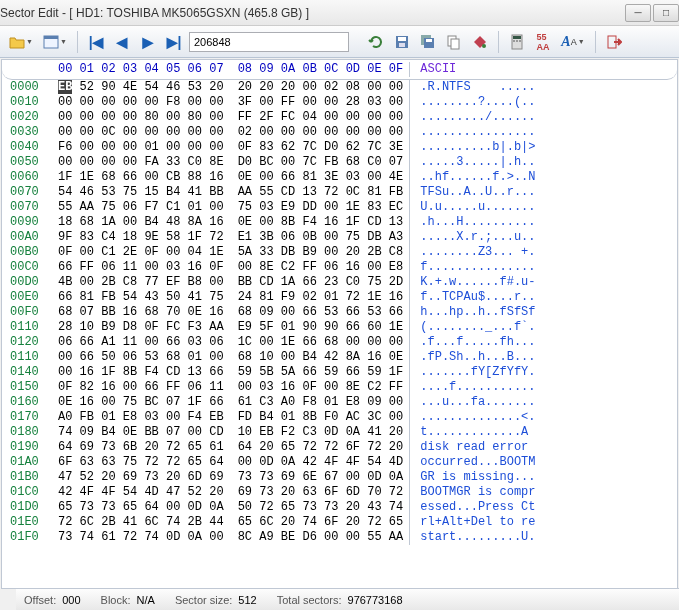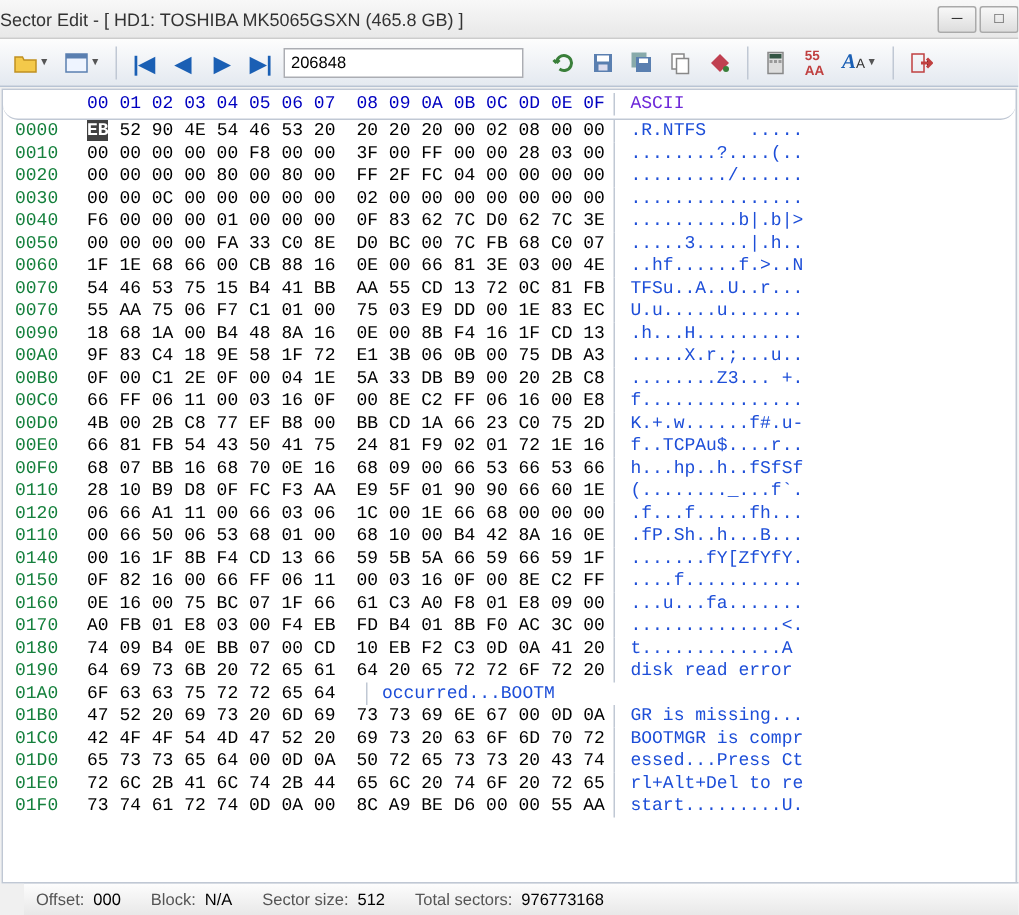--- a/index.html
+++ b/index.html
@@ -158,21 +158,21 @@
       <div class="hexrow"><span class="offcol">00F0</span><span class="hexcol">68 07 BB 16 68 70 0E 16</span><span class="gap"></span><span class="hexcol">68 09 00 66 53 66 53 66</span><span class="vline"></span><span class="asccol">h...hp..h..fSfSf</span></div>
       <div class="hexrow"><span class="offcol">0110</span><span class="hexcol">28 10 B9 D8 0F FC F3 AA</span><span class="gap"></span><span class="hexcol">E9 5F 01 90 90 66 60 1E</span><span class="vline"></span><span class="asccol">(........_...f`.</span></div>
       <div class="hexrow"><span class="offcol">0120</span><span class="hexcol">06 66 A1 11 00 66 03 06</span><span class="gap"></span><span class="hexcol">1C 00 1E 66 68 00 00 00</span><span class="vline"></span><span class="asccol">.f...f.....fh...</span></div>
       <div class="hexrow"><span class="offcol">0110</span><span class="hexcol">00 66 50 06 53 68 01 00</span><span class="gap"></span><span class="hexcol">68 10 00 B4 42 8A 16 0E</span><span class="vline"></span><span class="asccol">.fP.Sh..h...B...</span></div>
       <div class="hexrow"><span class="offcol">0140</span><span class="hexcol">00 16 1F 8B F4 CD 13 66</span><span class="gap"></span><span class="hexcol">59 5B 5A 66 59 66 59 1F</span><span class="vline"></span><span class="asccol">.......fY[ZfYfY.</span></div>
       <div class="hexrow"><span class="offcol">0150</span><span class="hexcol">0F 82 16 00 66 FF 06 11</span><span class="gap"></span><span class="hexcol">00 03 16 0F 00 8E C2 FF</span><span class="vline"></span><span class="asccol">....f...........</span></div>
       <div class="hexrow"><span class="offcol">0160</span><span class="hexcol">0E 16 00 75 BC 07 1F 66</span><span class="gap"></span><span class="hexcol">61 C3 A0 F8 01 E8 09 00</span><span class="vline"></span><span class="asccol">...u...fa.......</span></div>
       <div class="hexrow"><span class="offcol">0170</span><span class="hexcol">A0 FB 01 E8 03 00 F4 EB</span><span class="gap"></span><span class="hexcol">FD B4 01 8B F0 AC 3C 00</span><span class="vline"></span><span class="asccol">..............&lt;.</span></div>
       <div class="hexrow"><span class="offcol">0180</span><span class="hexcol">74 09 B4 0E BB 07 00 CD</span><span class="gap"></span><span class="hexcol">10 EB F2 C3 0D 0A 41 20</span><span class="vline"></span><span class="asccol">t.............A </span></div>
       <div class="hexrow"><span class="offcol">0190</span><span class="hexcol">64 69 73 6B 20 72 65 61</span><span class="gap"></span><span class="hexcol">64 20 65 72 72 6F 72 20</span><span class="vline"></span><span class="asccol">disk read error </span></div>
-      <div class="hexrow"><span class="offcol">01A0</span><span class="hexcol">6F 63 63 75 72 72 65 64</span><span class="gap"></span><span class="vline"></span><span class="asccol">occurred...BOOTM</span></div>
+      <div class="hexrow"><span class="offcol">01A0</span><span class="hexcol">6F 63 63 75 72 72 65 64</span><span class="gap"></span><span class="hexcol">00 0D 0A 42 4F 4F 54 4D</span><span class="vline"></span><span class="asccol">occurred...BOOTM</span></div>
       <div class="hexrow"><span class="offcol">01B0</span><span class="hexcol">47 52 20 69 73 20 6D 69</span><span class="gap"></span><span class="hexcol">73 73 69 6E 67 00 0D 0A</span><span class="vline"></span><span class="asccol">GR is missing...</span></div>
       <div class="hexrow"><span class="offcol">01C0</span><span class="hexcol">42 4F 4F 54 4D 47 52 20</span><span class="gap"></span><span class="hexcol">69 73 20 63 6F 6D 70 72</span><span class="vline"></span><span class="asccol">BOOTMGR is compr</span></div>
       <div class="hexrow"><span class="offcol">01D0</span><span class="hexcol">65 73 73 65 64 00 0D 0A</span><span class="gap"></span><span class="hexcol">50 72 65 73 73 20 43 74</span><span class="vline"></span><span class="asccol">essed...Press Ct</span></div>
       <div class="hexrow"><span class="offcol">01E0</span><span class="hexcol">72 6C 2B 41 6C 74 2B 44</span><span class="gap"></span><span class="hexcol">65 6C 20 74 6F 20 72 65</span><span class="vline"></span><span class="asccol">rl+Alt+Del to re</span></div>
       <div class="hexrow"><span class="offcol">01F0</span><span class="hexcol">73 74 61 72 74 0D 0A 00</span><span class="gap"></span><span class="hexcol">8C A9 BE D6 00 00 55 AA</span><span class="vline"></span><span class="asccol">start.........U.</span></div>
     </div>
 </div>
 
 <div class="statusbar">
   <span class="lbl">Offset:</span>

